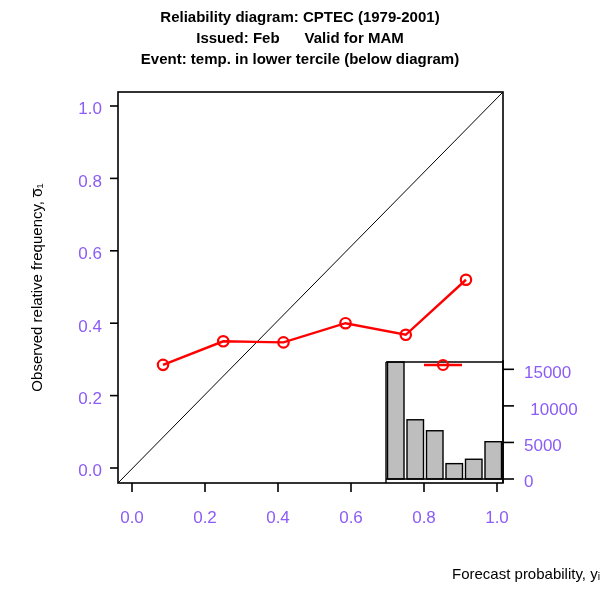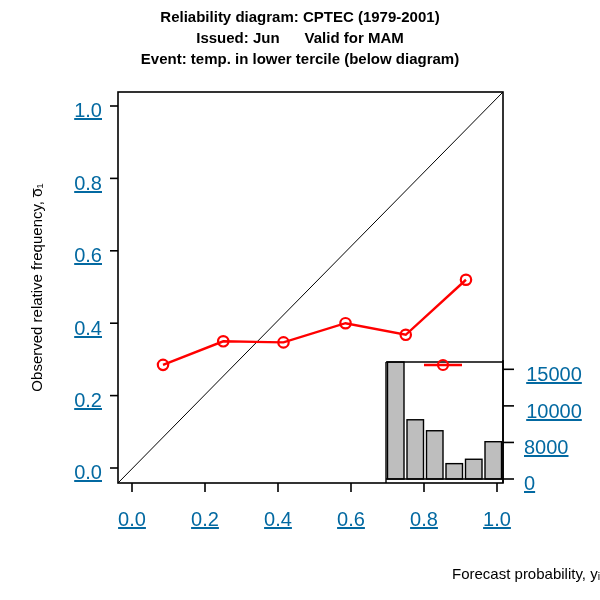--- a/index.html
+++ b/index.html
@@ -42,44 +42,43 @@
   #ylabel {
     left: 0;
     top: 0;
     width: 391px;
     text-align: center;
     transform-origin: 0 0;
     transform: translate(28px, 483px) rotate(-90deg);
   }
   .tick-text {
     position: absolute;
-    font-size: 20px;
-    color: #0369a1;
+    font-size: 17px;
+    color: #8b5cf6;
     white-space: pre;
-    text-decoration: underline;
   }
   .ytick-text { text-align: right; width: 44px; }
   .xtick-text { text-align: center; width: 48px; }
   .rtick-text { text-align: left; width: 60px; }
   svg.plot {
     position: absolute;
     left: 0;
     top: 0;
     width: 600px;
     height: 600px;
   }
 </style>
 </head>
 <body>
 
 <div id="root">
 
   <div class="title-block">
     <div class="title-line">Reliability diagram: CPTEC (1979-2001)</div>
-    <div class="title-line">Issued: Jun      Valid for MAM</div>
+    <div class="title-line">Issued: Feb      Valid for MAM</div>
     <div class="title-line">Event: temp. in lower tercile (below diagram)</div>
   </div>
 
   <div class="axis-label" id="ylabel">Observed relative frequency, o̅₁</div>
   <div class="axis-label" id="xlabel">Forecast probability, yᵢ</div>
 
   <div class="tick-text ytick-text" style="left:58px; top:461px;">0.0</div>
   <div class="tick-text ytick-text" style="left:58px; top:389px;">0.2</div>
   <div class="tick-text ytick-text" style="left:58px; top:317px;">0.4</div>
   <div class="tick-text ytick-text" style="left:58px; top:244px;">0.6</div>
@@ -87,23 +86,23 @@
   <div class="tick-text ytick-text" style="left:58px; top:99px;">1.0</div>
 
   <div class="tick-text xtick-text" style="left:108px; top:508px;">0.0</div>
   <div class="tick-text xtick-text" style="left:181px; top:508px;">0.2</div>
   <div class="tick-text xtick-text" style="left:254px; top:508px;">0.4</div>
   <div class="tick-text xtick-text" style="left:327px; top:508px;">0.6</div>
   <div class="tick-text xtick-text" style="left:400px; top:508px;">0.8</div>
   <div class="tick-text xtick-text" style="left:473px; top:508px;">1.0</div>
 
   <div class="tick-text rtick-text" style="left:524px; top:472px;">0</div>
-  <div class="tick-text rtick-text" style="left:524px; top:436px;">8000</div>
+  <div class="tick-text rtick-text" style="left:524px; top:436px;">5000</div>
   <div class="tick-text rtick-text" style="left:524px; top:400px;text-align:center;">10000</div>
-  <div class="tick-text rtick-text" style="left:524px; top:363px;text-align:center;">15000</div>
+  <div class="tick-text rtick-text" style="left:524px; top:363px;">15000</div>
 
   <svg class="plot" viewBox="0 0 600 600">
 
     <rect id="plot-frame" x="118" y="92" width="385" height="391" fill="none" stroke="#000000" stroke-width="1.6"></rect>
 
     <g id="y-ticks" stroke="#000000" stroke-width="1.6">
         <line x1="110" x2="118" y1="468" y2="468"></line>
         <line x1="110" x2="118" y1="395.6" y2="395.6"></line>
         <line x1="110" x2="118" y1="323.2" y2="323.2"></line>
         <line x1="110" x2="118" y1="250.8" y2="250.8"></line>

